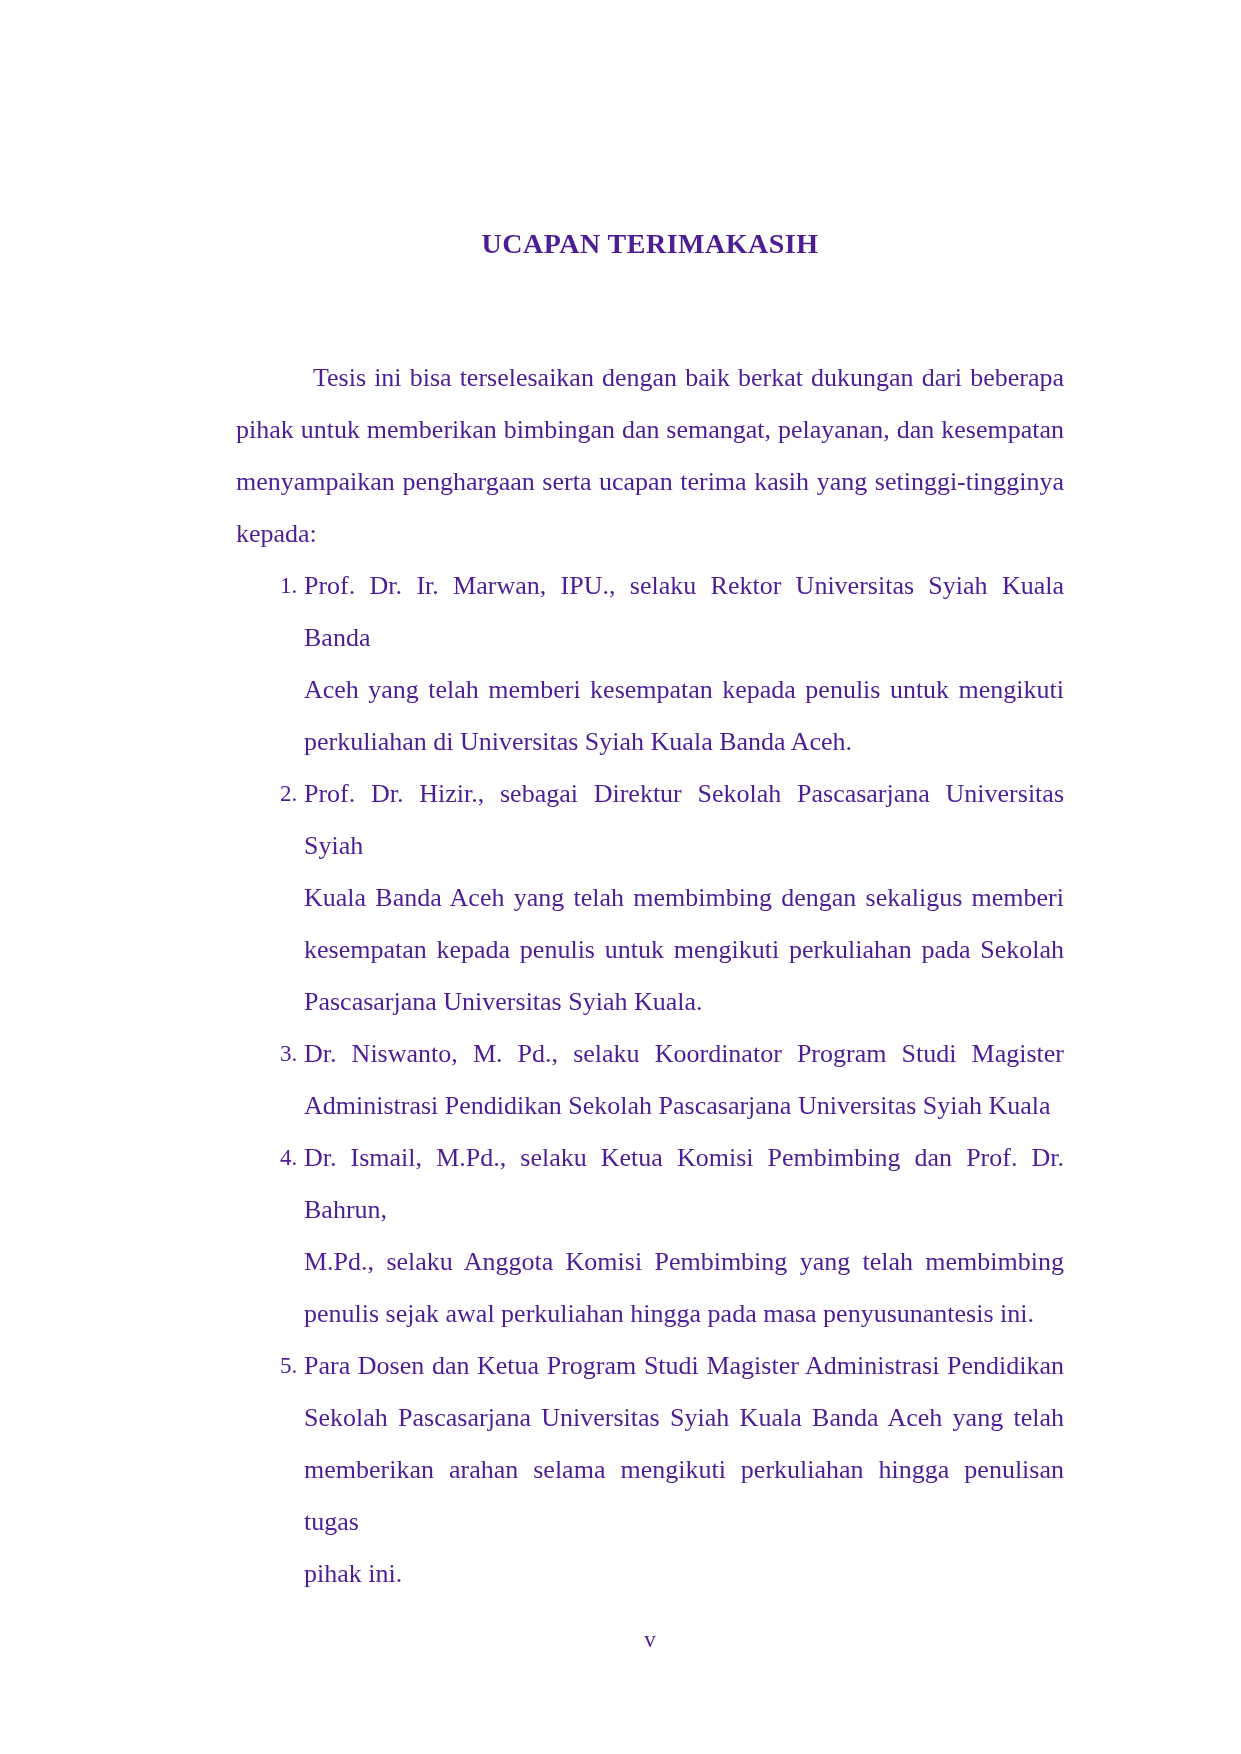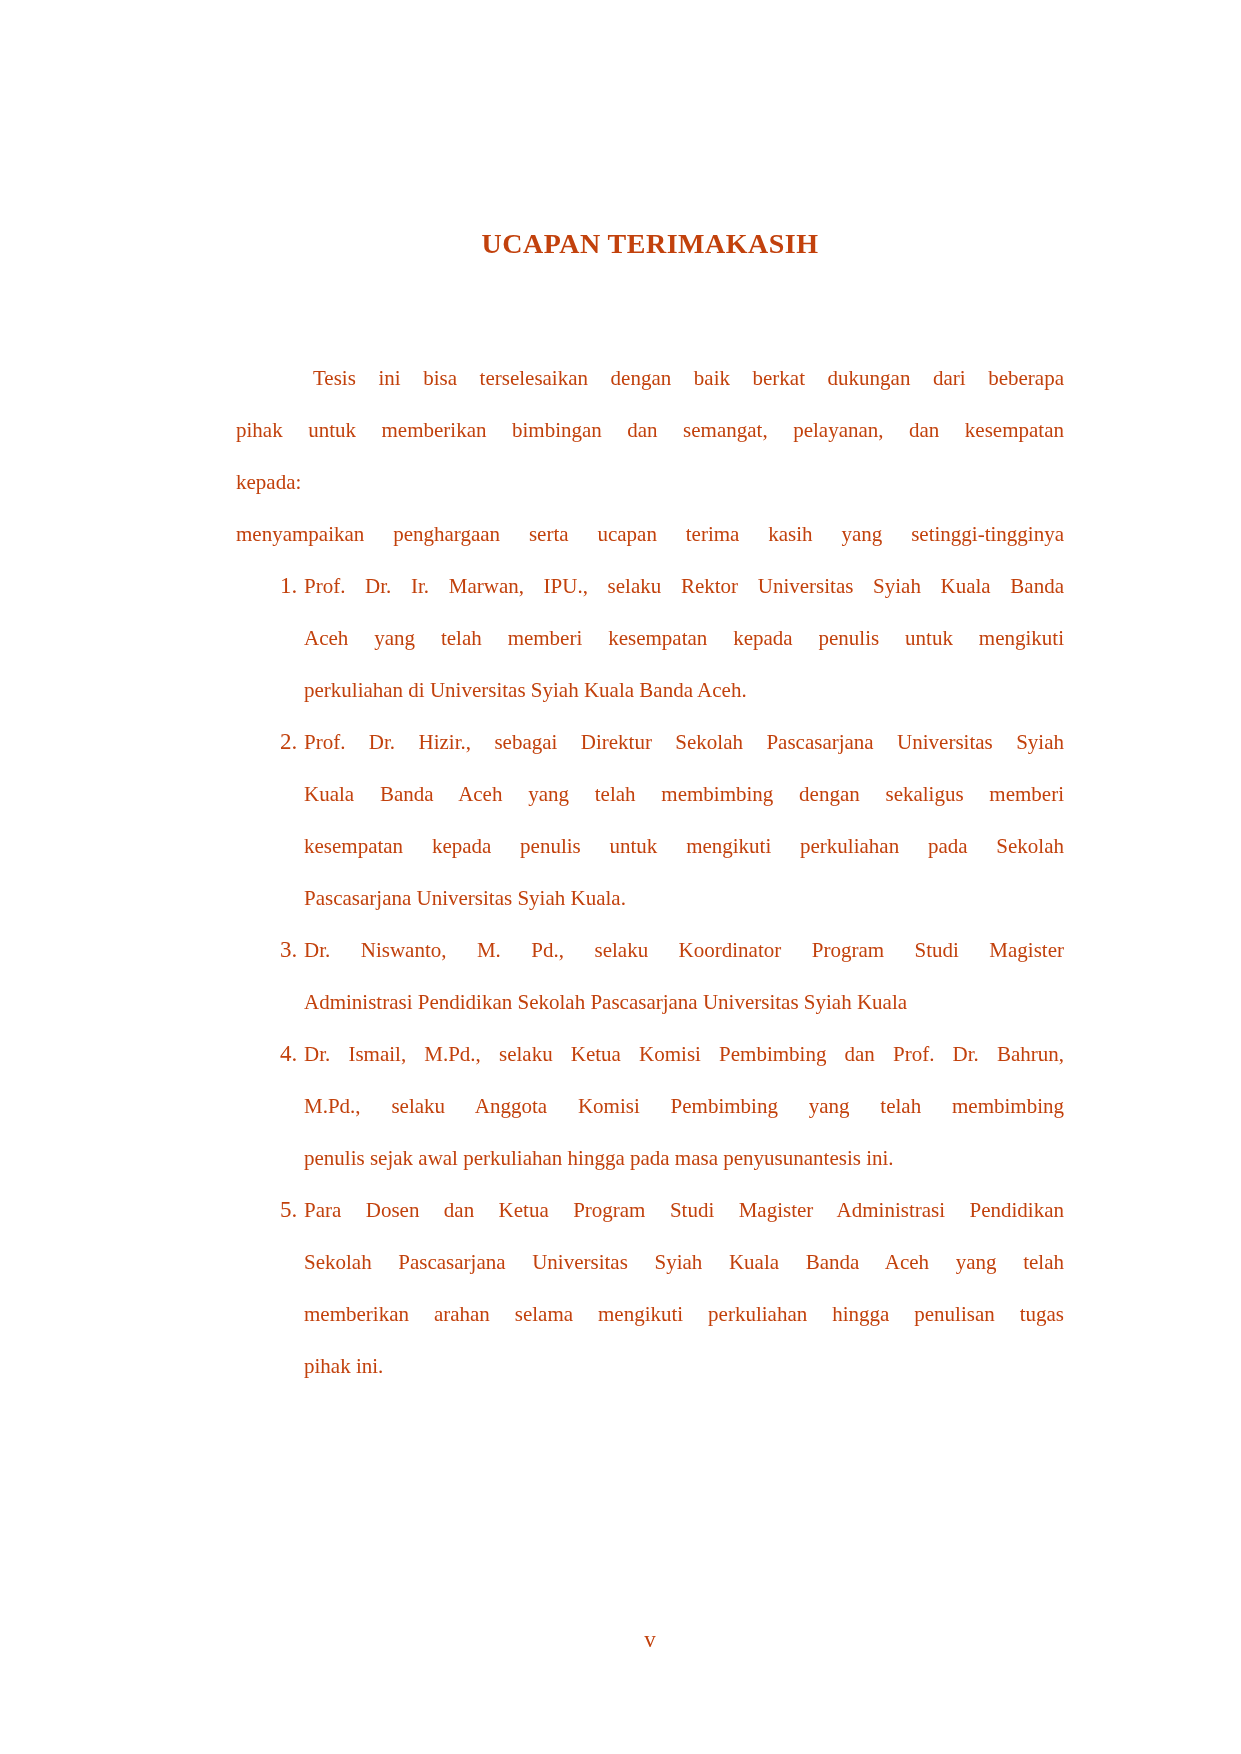--- a/index.html
+++ b/index.html
@@ -5,21 +5,21 @@
   html, body {
     margin: 0;
     padding: 0;
     background: #ffffff;
   }
   .page {
     position: relative;
     width: 1241px;
     height: 1754px;
     background: #ffffff;
-    color: #c2410c;
+    color: #4c1d95;
     font-family: "Liberation Serif", "DejaVu Serif", serif;
     overflow: hidden;
   }
   .content {
     position: absolute;
     left: 236px;
     top: 0;
     width: 828px;
   }
   .title {
@@ -27,21 +27,21 @@
     text-align: center;
     font-weight: bold;
     font-size: 28px;
     line-height: 36px;
     letter-spacing: 0.5px;
   }
   .paragraph {
     margin-top: 90px;
   }
   .line {
-    font-size: 21px;
+    font-size: 26px;
     line-height: 52px;
     white-space: normal;
   }
   
   .jline {
     text-align: justify;
     text-align-last: justify;
   }
   
   .lline {
@@ -80,22 +80,22 @@
 <body>
 
 <div class="page">
   <div class="content">
 
     <div class="title">UCAPAN TERIMAKASIH</div>
 
     <div class="paragraph">
       <div class="line jline indent">Tesis ini bisa terselesaikan dengan baik berkat dukungan dari beberapa</div>
       <div class="line jline">pihak untuk memberikan bimbingan dan semangat, pelayanan, dan kesempatan</div>
+      <div class="line jline">menyampaikan penghargaan serta ucapan terima kasih yang setinggi-tingginya</div>
       <div class="line lline">kepada:</div>
-      <div class="line jline">menyampaikan penghargaan serta ucapan terima kasih yang setinggi-tingginya</div>
     </div>
 
     <div class="ack-list">
 
       <div class="item">
         <span class="marker">1.</span>
         <div class="line jline">Prof. Dr. Ir. Marwan, IPU., selaku Rektor Universitas Syiah Kuala Banda</div>
         <div class="line jline">Aceh yang telah memberi kesempatan kepada penulis untuk mengikuti</div>
         <div class="line lline">perkuliahan di Universitas Syiah Kuala Banda Aceh.</div>
       </div>

